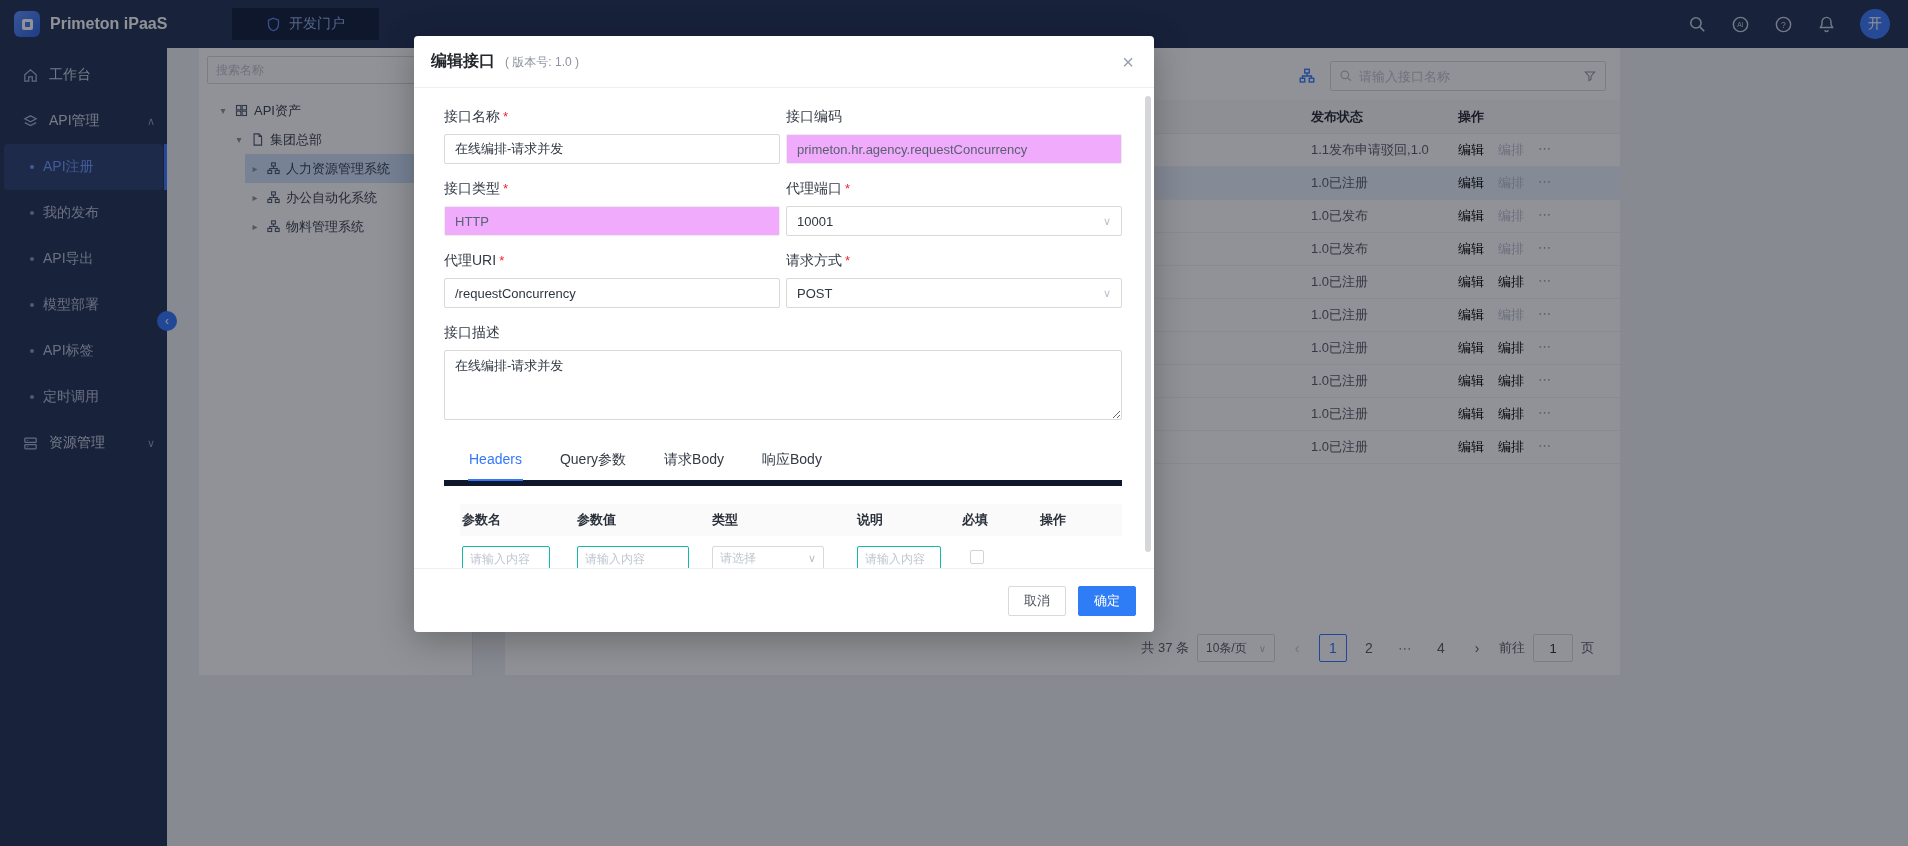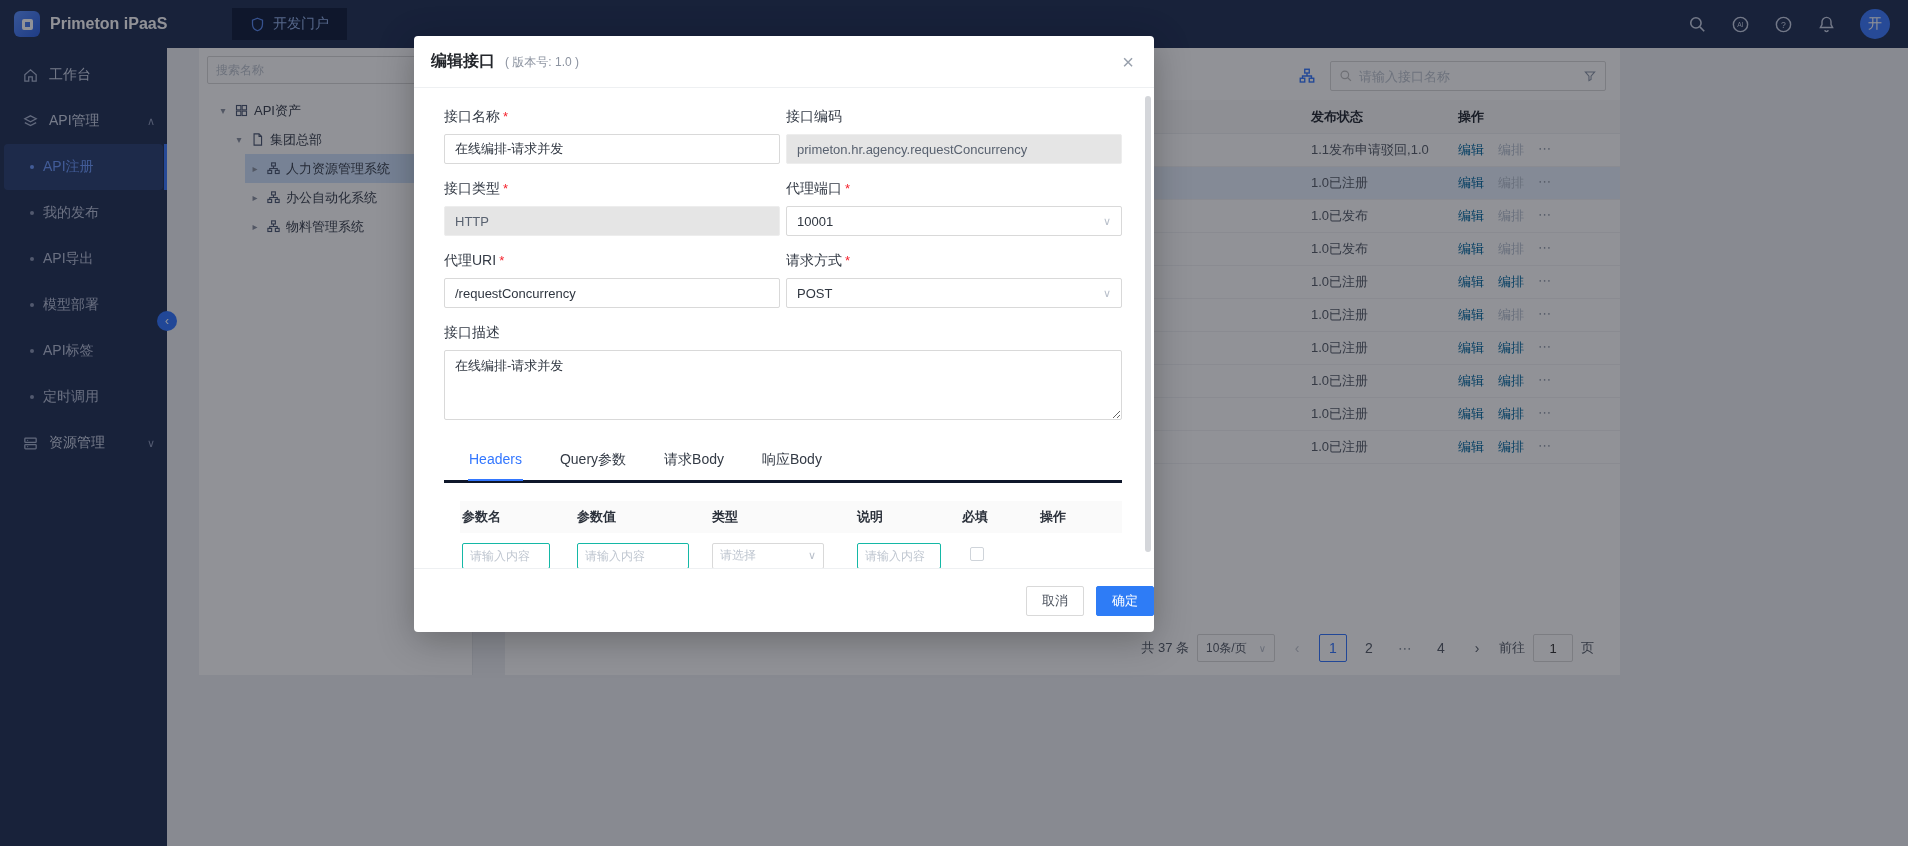--- a/index.html
+++ b/index.html
@@ -11,21 +11,21 @@
     color: #333;
   }
   svg { display: block; width: 100%; height: 100%; }
 
   
   .topbar { position: relative; height: 48px; background: #233357; display: flex; align-items: center; padding-left: 14px; }
   .brand { display: flex; align-items: center; gap: 10px; width: 218px; }
   .logo { width: 26px; height: 26px; border-radius: 6px; background: linear-gradient(135deg,#5e93ff,#2f63e0); display: flex; align-items: center; justify-content: center; flex-shrink: 0; }
   .logo-inner { width: 11px; height: 11px; border: 3px solid #fff; border-radius: 2px; }
   .brand-text { font-size: 16px; font-weight: 700; color: #fff; white-space: nowrap; }
-  .portal-tab { height: 32px; display: flex; align-items: center; gap: 8px; padding: 0 18px; background: rgba(8,16,38,.55); color: #93b0e8; font-size: 14px; cursor: pointer; }
+  .portal-tab { height: 32px; display: flex; align-items: center; gap: 8px; padding: 0 34px; background: rgba(8,16,38,.55); color: #93b0e8; font-size: 14px; cursor: pointer; }
   .ptab-icon { width: 15px; height: 15px; color: #5b8af0; }
   .topbar-actions { margin-left: auto; display: flex; align-items: center; gap: 24px; padding-right: 18px; }
   .tb-icon { width: 19px; height: 19px; color: #c9d2e4; cursor: pointer; }
   .avatar { width: 30px; height: 30px; border-radius: 50%; background: #3f7dff; color: #fff; display: flex; align-items: center; justify-content: center; font-size: 14px; cursor: pointer; }
 
   
   .page-body { position: relative; display: flex; height: 798px; gap: 32px; }
 
   
   .sidebar { width: 167px; background: #233357; padding-top: 4px; flex-shrink: 0; }
@@ -60,21 +60,21 @@
   .sb-search-icon { width: 14px; height: 14px; color: #bfbfbf; flex-shrink: 0; }
   .funnel-icon { width: 14px; height: 14px; color: #8c97a8; flex-shrink: 0; cursor: pointer; }
   .search-box input { border: none; outline: none; flex: 1; font-size: 13px; color: #333; font-family: inherit; min-width: 0; }
   .search-box input::placeholder { color: #bfc6d0; }
 
   .thead, .trow { display: grid; grid-template-columns: 806px 147px 1fr; align-items: center; }
   .thead { height: 34px; background: #fafafa; font-size: 13px; font-weight: 700; color: #252b33; border-bottom: 1px solid #eef0f2; }
   .trow { height: 33px; font-size: 13px; color: #59606b; border-bottom: 1px solid #f2f3f5; }
   .trow.selected { background: #e8f1fd; }
   .actions { display: flex; gap: 14px; }
-  .link { color: #0369a1; cursor: pointer; }
+  .link { color: #000000; cursor: pointer; }
   .link.disabled { color: #b6c0cf; }
   .more { color: #9aa3b0; cursor: pointer; letter-spacing: 1px; }
 
   .pagination { position: absolute; left: 0; right: 4px; bottom: 0; height: 54px; background: #fff; display: flex; align-items: center; justify-content: flex-end; gap: 8px; padding-right: 22px; font-size: 13px; color: #59606b; }
   .psize { width: 78px; height: 28px; border: 1px solid #d9d9d9; border-radius: 2px; display: flex; align-items: center; justify-content: space-between; padding: 0 8px; font-size: 12px; cursor: pointer; }
   .psize .chev { color: #b8bfca; font-size: 10px; }
   .pbtn { min-width: 28px; height: 28px; display: flex; align-items: center; justify-content: center; border-radius: 2px; cursor: pointer; font-size: 14px; }
   .pbtn.prev { color: #c3c8d0; }
   .pbtn.next { color: #59606b; }
   .pnum.active { border: 1px solid #3377ff; color: #3377ff; background: #fff; }
@@ -88,39 +88,39 @@
   .m-title { font-size: 16px; font-weight: 700; color: #23262b; }
   .m-version { font-size: 12px; color: #8c93a0; margin-left: 10px; margin-top: 2px; }
   .m-close { margin-left: auto; font-size: 20px; color: #98a0ac; cursor: pointer; line-height: 1; }
   .modal-body { flex: 1; padding: 20px 32px 0 30px; overflow: hidden; }
   .fgrid { display: grid; grid-template-columns: 1fr 1fr; column-gap: 6px; }
   .field { margin-bottom: 16px; }
   .flabel { font-size: 14px; color: #333a45; margin-bottom: 8px; display: flex; align-items: baseline; gap: 3px; }
   .req { color: #f5222d; font-size: 13px; }
   .input { width: 100%; height: 30px; border: 1px solid #d9d9d9; border-radius: 2px; padding: 0 10px; font-size: 13px; color: #2f3640; outline: none; font-family: inherit; }
   .input::placeholder { color: #bfc6d0; }
-  .input[disabled] { background: #e5e5e5; border-color: #ededed; color: #596270; }
+  .input[disabled] { background: #f0abfc; border-color: #ededed; color: #596270; }
   .select { width: 100%; height: 30px; border: 1px solid #d9d9d9; border-radius: 2px; padding: 0 10px; font-size: 13px; color: #2f3640; display: flex; align-items: center; justify-content: space-between; cursor: pointer; background: #fff; }
   .chev { color: #b8bfca; font-size: 11px; }
   .textarea { width: 100%; height: 70px; border: 1px solid #d9d9d9; border-radius: 2px; padding: 6px 10px; font-size: 13px; color: #2f3640; resize: vertical; outline: none; font-family: inherit; }
-  .tabs-wrap { display: flex; gap: 36px; padding-left: 24px; border-bottom: 3px solid #0f172a; margin-top: 2px; }
+  .tabs-wrap { display: flex; gap: 36px; padding-left: 24px; border-bottom: 6px solid #0f172a; margin-top: 2px; }
   .tab { padding: 11px 1px; font-size: 14px; color: #333a45; cursor: pointer; position: relative; }
   .tab.active { color: #3377ff; }
   .tab.active::after { content: ''; position: absolute; left: 0; right: 0; bottom: -1px; height: 2px; background: #3377ff; }
   .ptable { margin: 18px 0 0 16px; }
   .pt-head, .pt-row { display: grid; grid-template-columns: 115px 135px 145px 105px 78px 1fr; align-items: center; padding-left: 2px; }
   .pt-head { background: #fafafa; height: 32px; font-size: 13px; font-weight: 700; color: #2b313b; }
   .pt-row { height: 46px; border-bottom: 1px solid #eef0f2; }
   .pt-input { height: 26px; border: 1px solid #14b8a6; border-radius: 2px; padding: 0 7px; font-size: 12px; color: #333; outline: none; font-family: inherit; width: 88px; }
   .pt-input::placeholder { color: #bfc6d0; }
   .pt-input.w112 { width: 112px; } .pt-input.w84 { width: 84px; }
   .pt-select { width: 112px; height: 26px; border: 1px solid #d9d9d9; border-radius: 2px; padding: 0 7px; font-size: 12px; color: #bfc6d0; display: flex; align-items: center; justify-content: space-between; cursor: pointer; }
   .checkbox { width: 14px; height: 14px; border: 1px solid #cfd4da; border-radius: 2px; background: #fff; display: inline-block; margin-left: 8px; cursor: pointer; }
   .modal-scrollbar { position: absolute; right: 3px; top: 60px; width: 6px; height: 456px; background: #d4d6da; border-radius: 3px; cursor: pointer; }
-  .modal-footer { height: 64px; border-top: 1px solid #eef0f2; display: flex; align-items: center; justify-content: flex-end; gap: 12px; flex-shrink: 0; }
+  .modal-footer { height: 64px; border-top: 1px solid #eef0f2; display: flex; align-items: center; justify-content: flex-end; gap: 12px; padding-right: 18px; flex-shrink: 0; }
   .btn { height: 30px; padding: 0 15px; border-radius: 2px; font-size: 13px; display: flex; align-items: center; cursor: pointer; font-family: inherit; }
   .btn-default { background: #fff; border: 1px solid #d9d9d9; color: #4a515c; }
   .btn-primary { background: #2e7cf6; border: 1px solid #2e7cf6; color: #fff; }
 </style>
 </head>
 <body>
 
 <div class="page">
 
   <header class="topbar">

